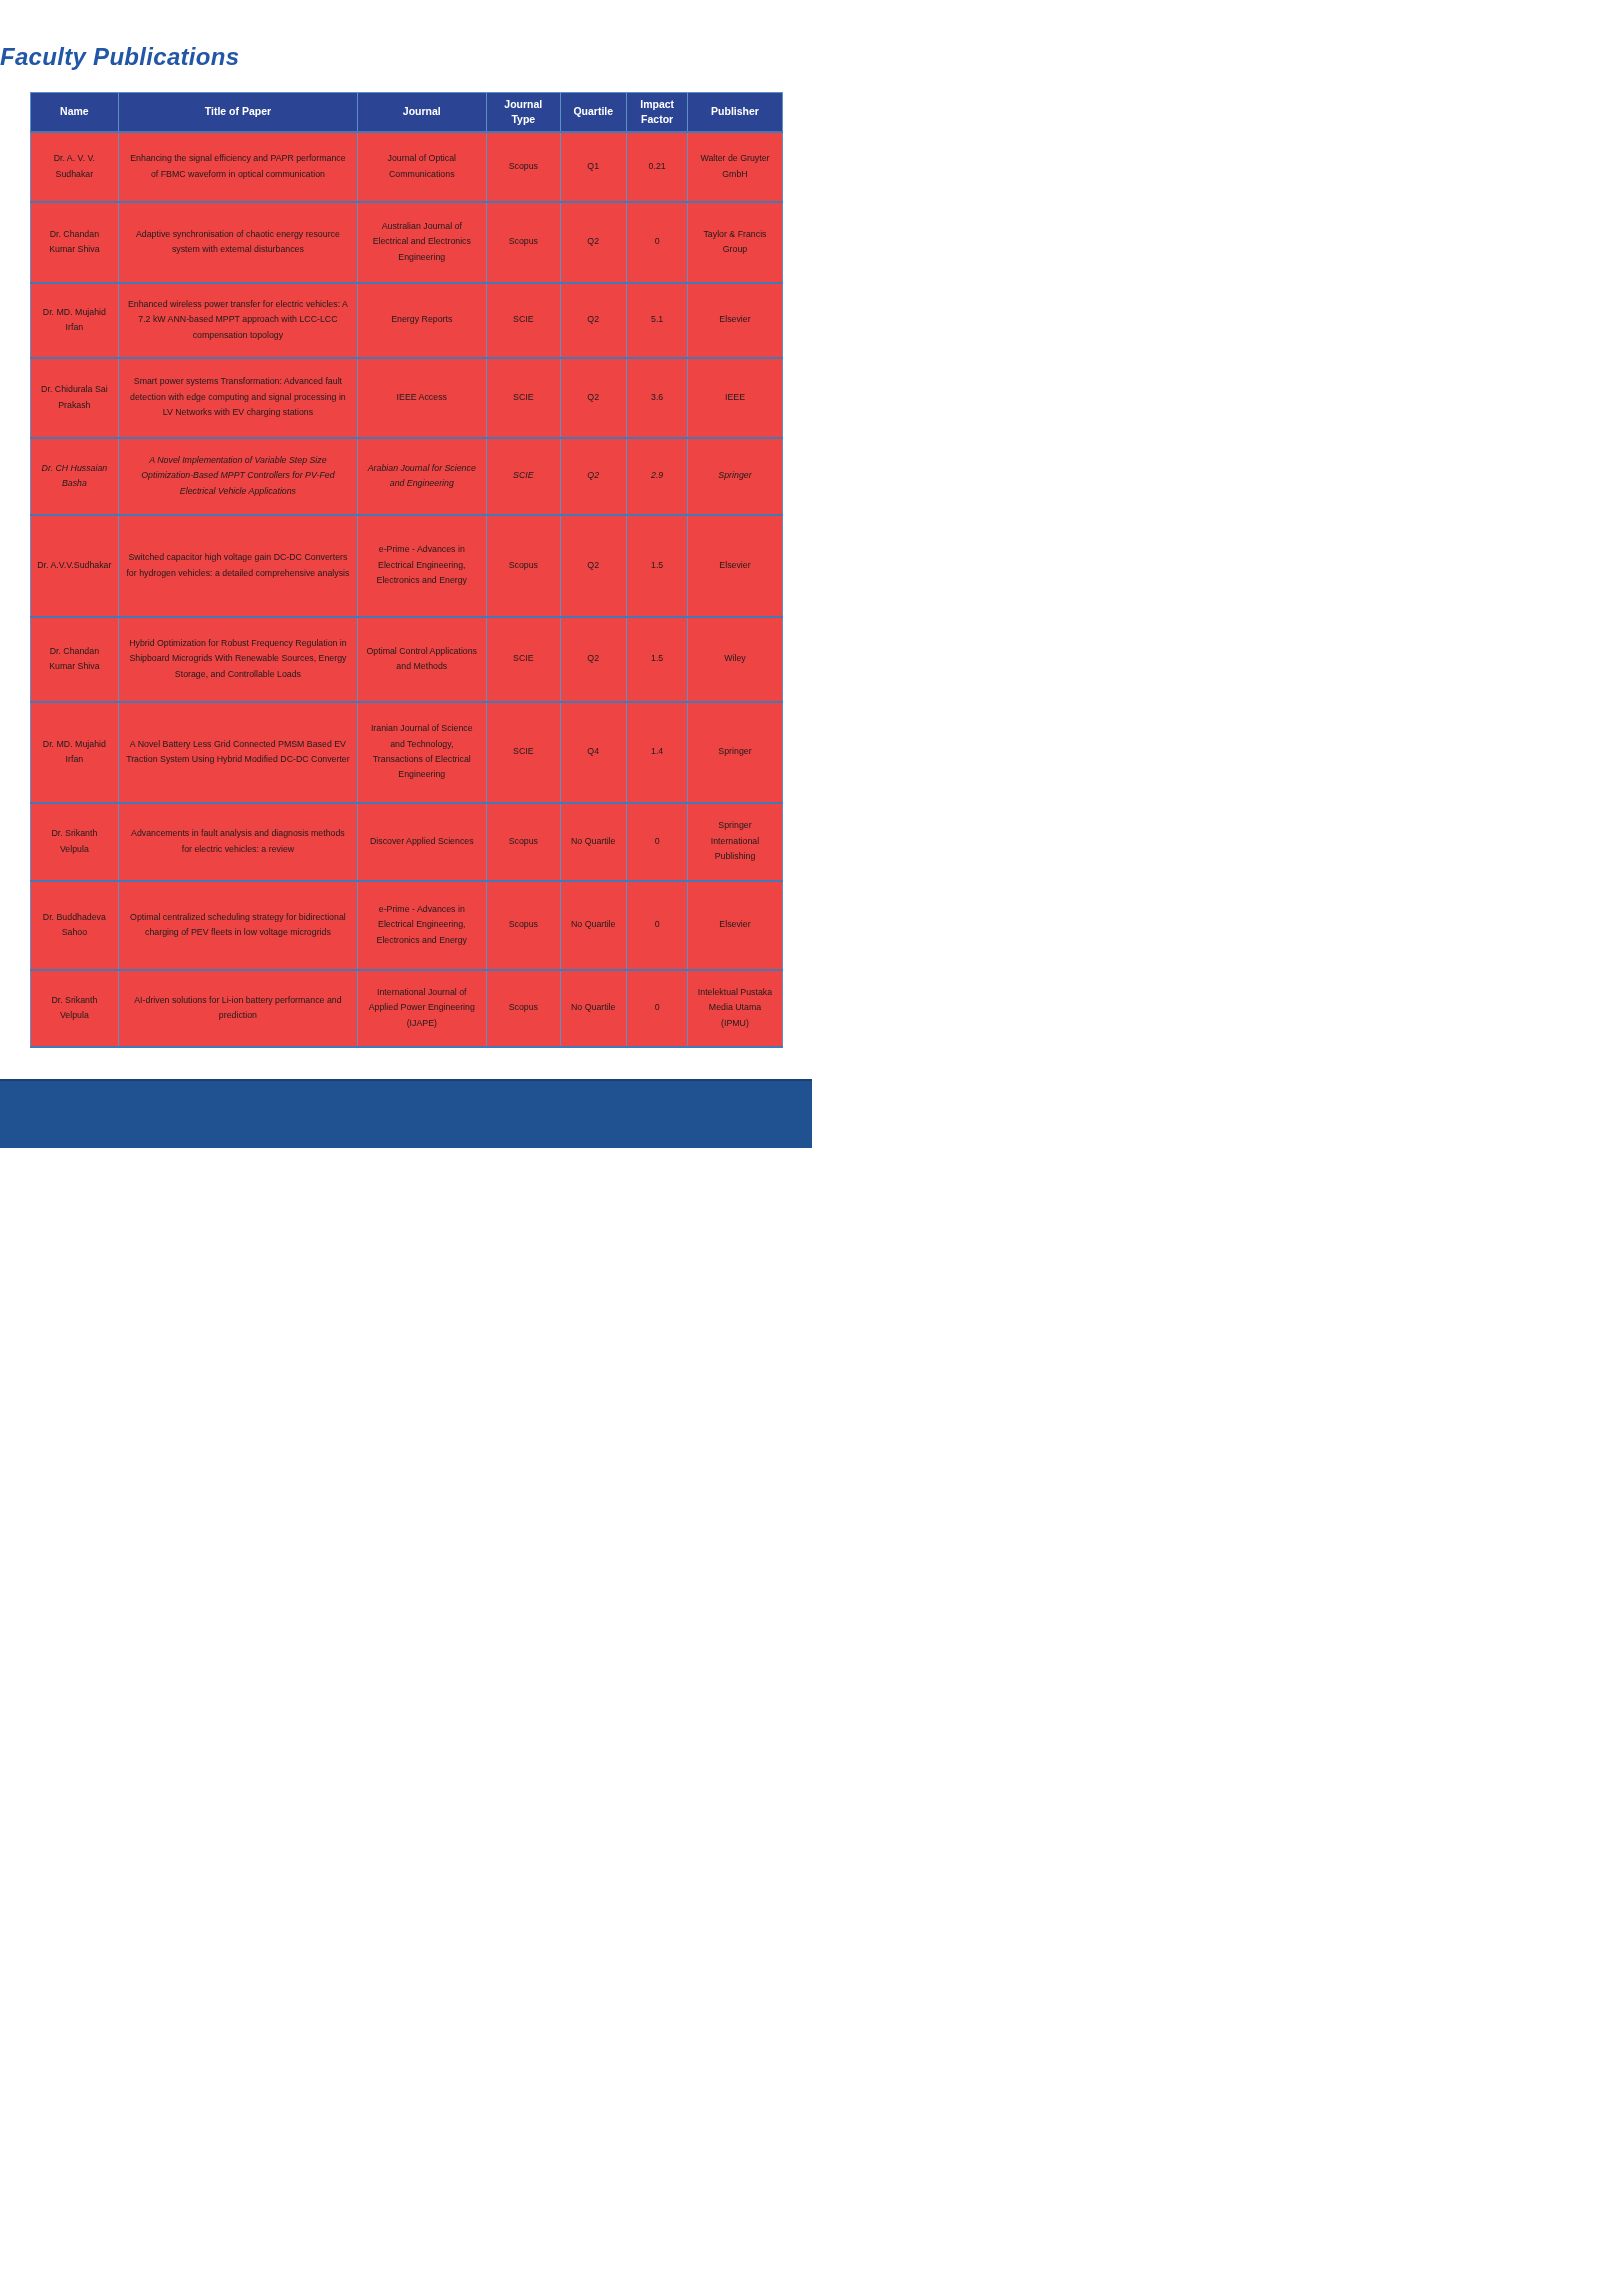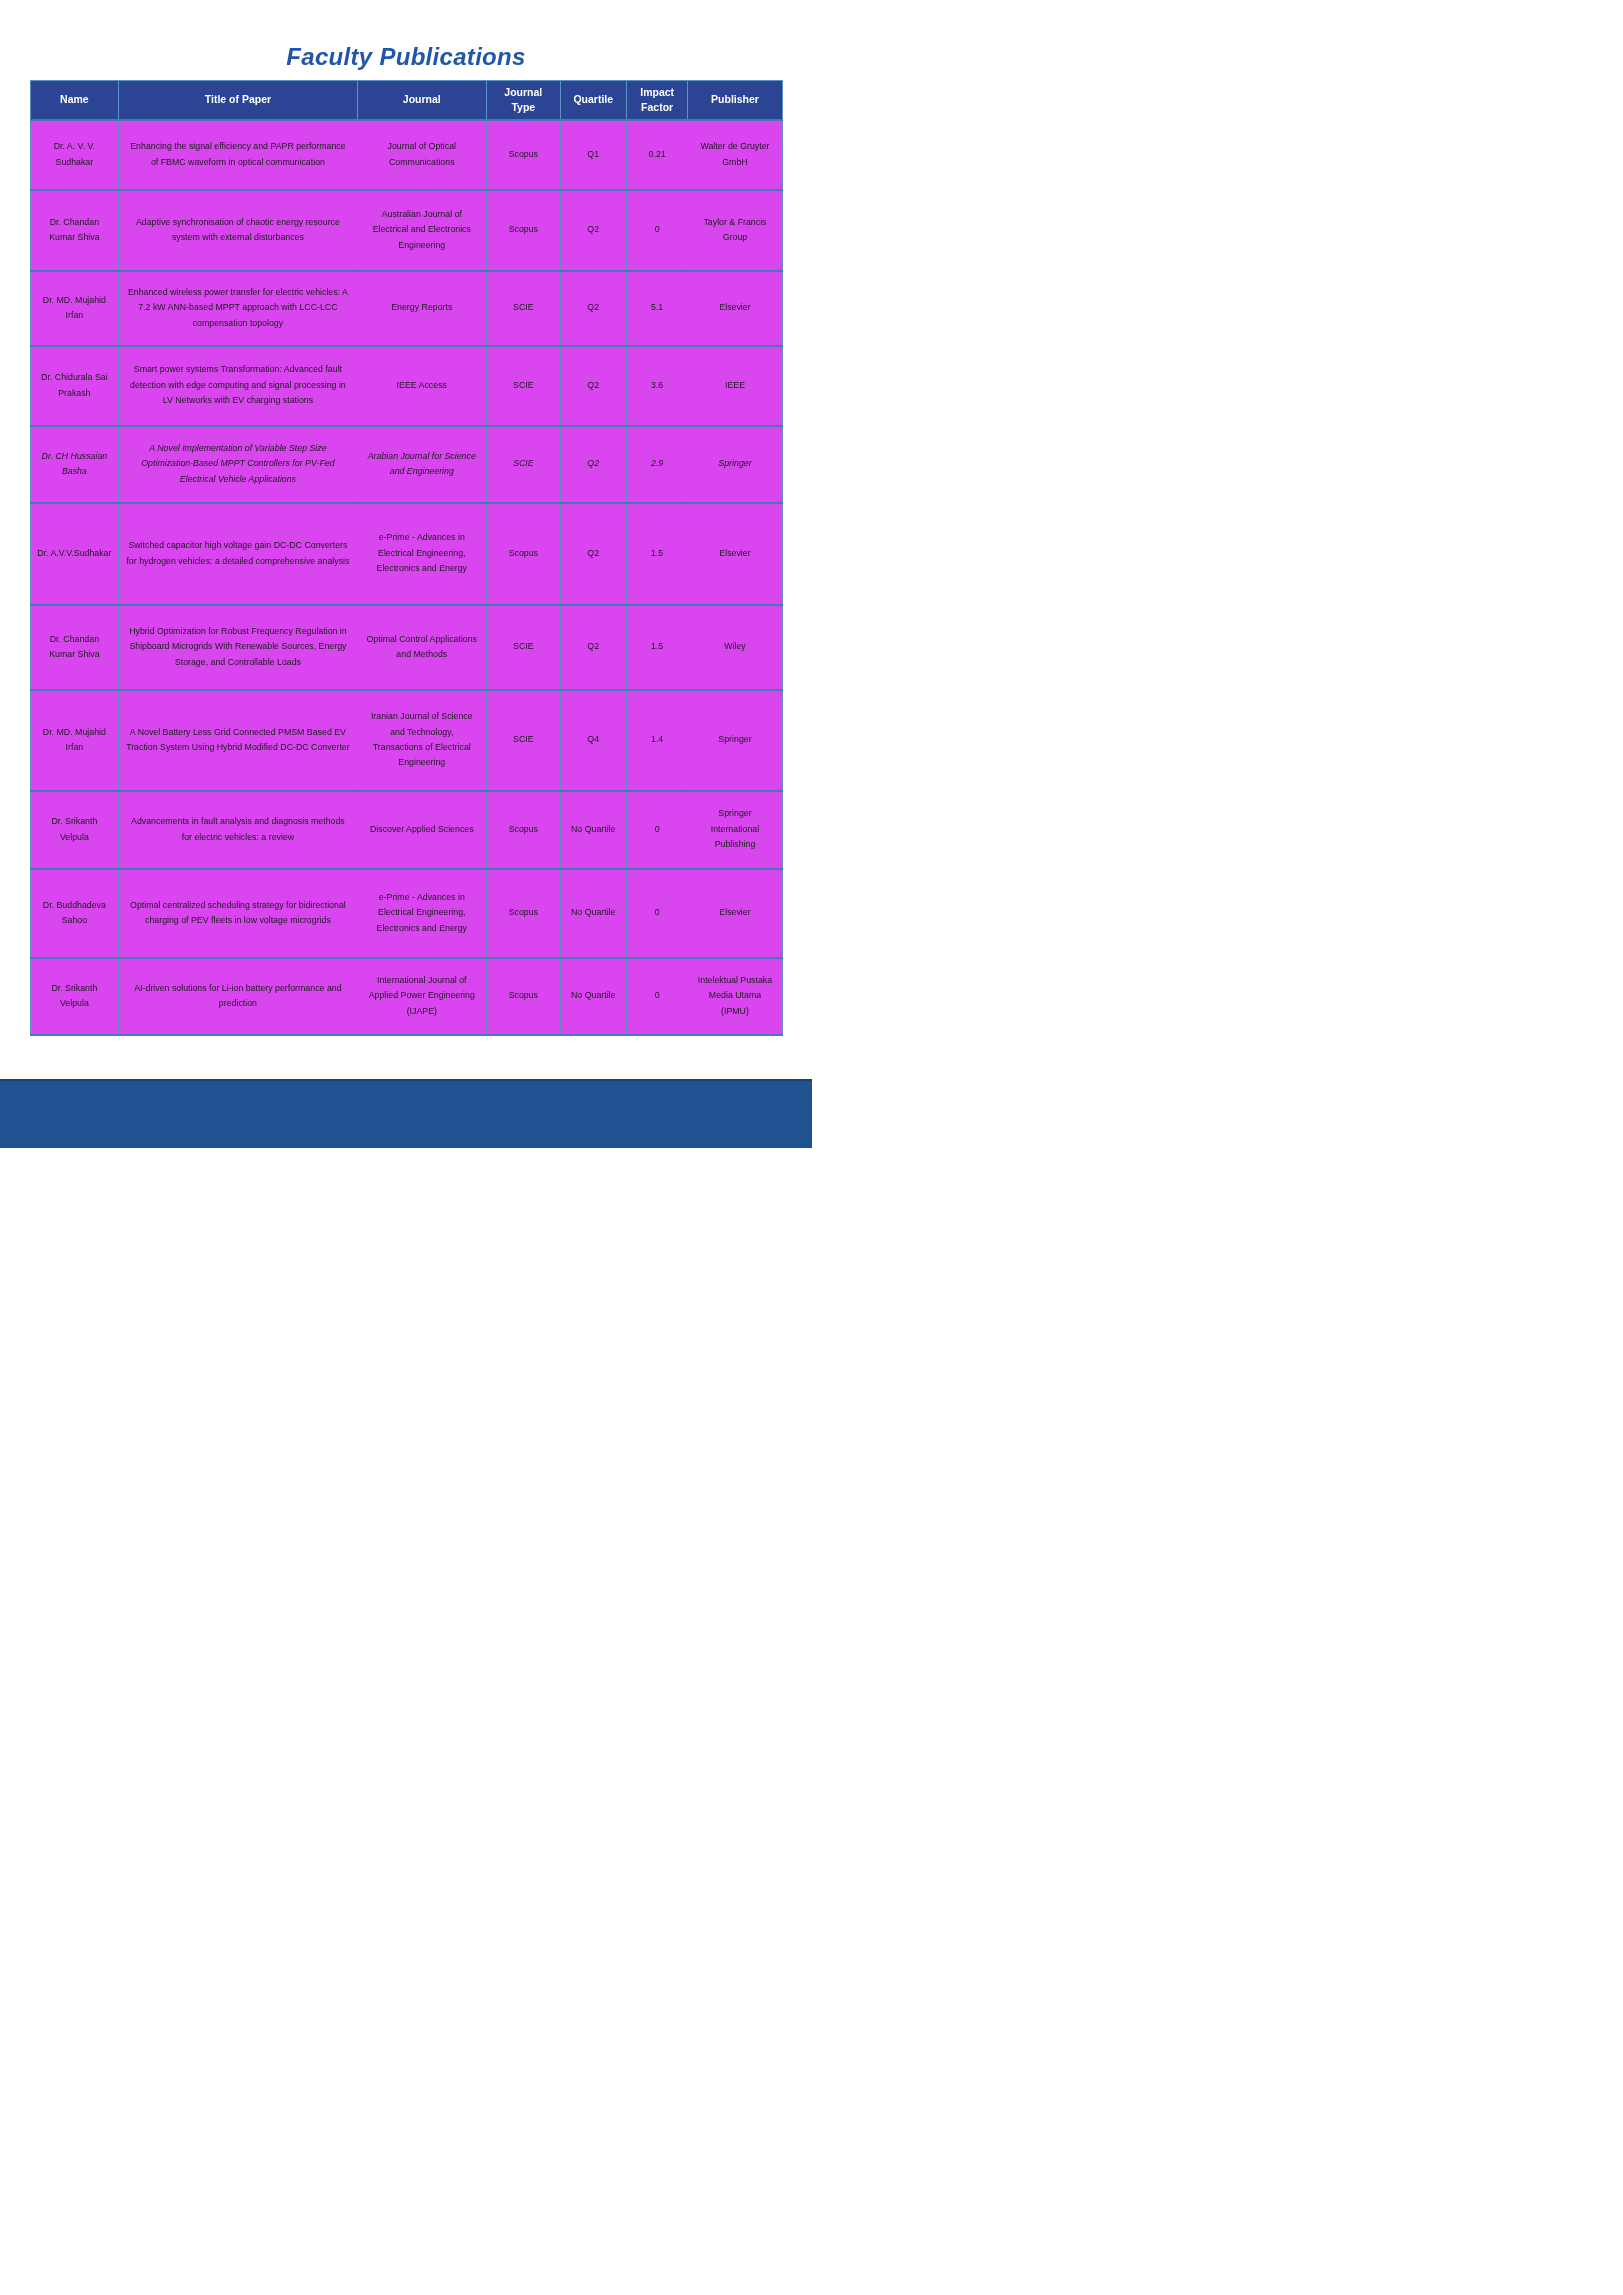--- a/index.html
+++ b/index.html
@@ -13,27 +13,27 @@
   }
   *{box-sizing:border-box;}
   html,body{margin:0;padding:0;}
   body{
     width:812px;height:1148px;position:relative;background:#ffffff;
     font-family:"Liberation Sans",sans-serif;color:var(--body-text);
     overflow:hidden;
   }
   .page-title{
     position:absolute;top:43px;left:0;width:100%;
-    text-align:center;font-size:24px;font-weight:bold;font-style:italic;
+    font-size:24px;font-weight:bold;font-style:italic;
     color:var(--title-color);letter-spacing:0.3px;margin:0;
   }
   table.pub-table{
-    position:absolute;left:29.5px;top:80px;width:753px;
+    position:absolute;left:29.5px;top:92px;width:753px;
     border-collapse:collapse;table-layout:fixed;
-    background:#d946ef;
+    background:#ef4444;
   }
   .pub-table th,.pub-table td{
     border-left:1.3px solid var(--border-light);
     border-right:1.3px solid var(--border-light);
     border-top:2px solid var(--border-heavy);
     border-bottom:2px solid var(--border-heavy);
     text-align:center;vertical-align:middle;
     padding:2.6px 6.5px;word-wrap:break-word;
   }
   .pub-table thead th{

